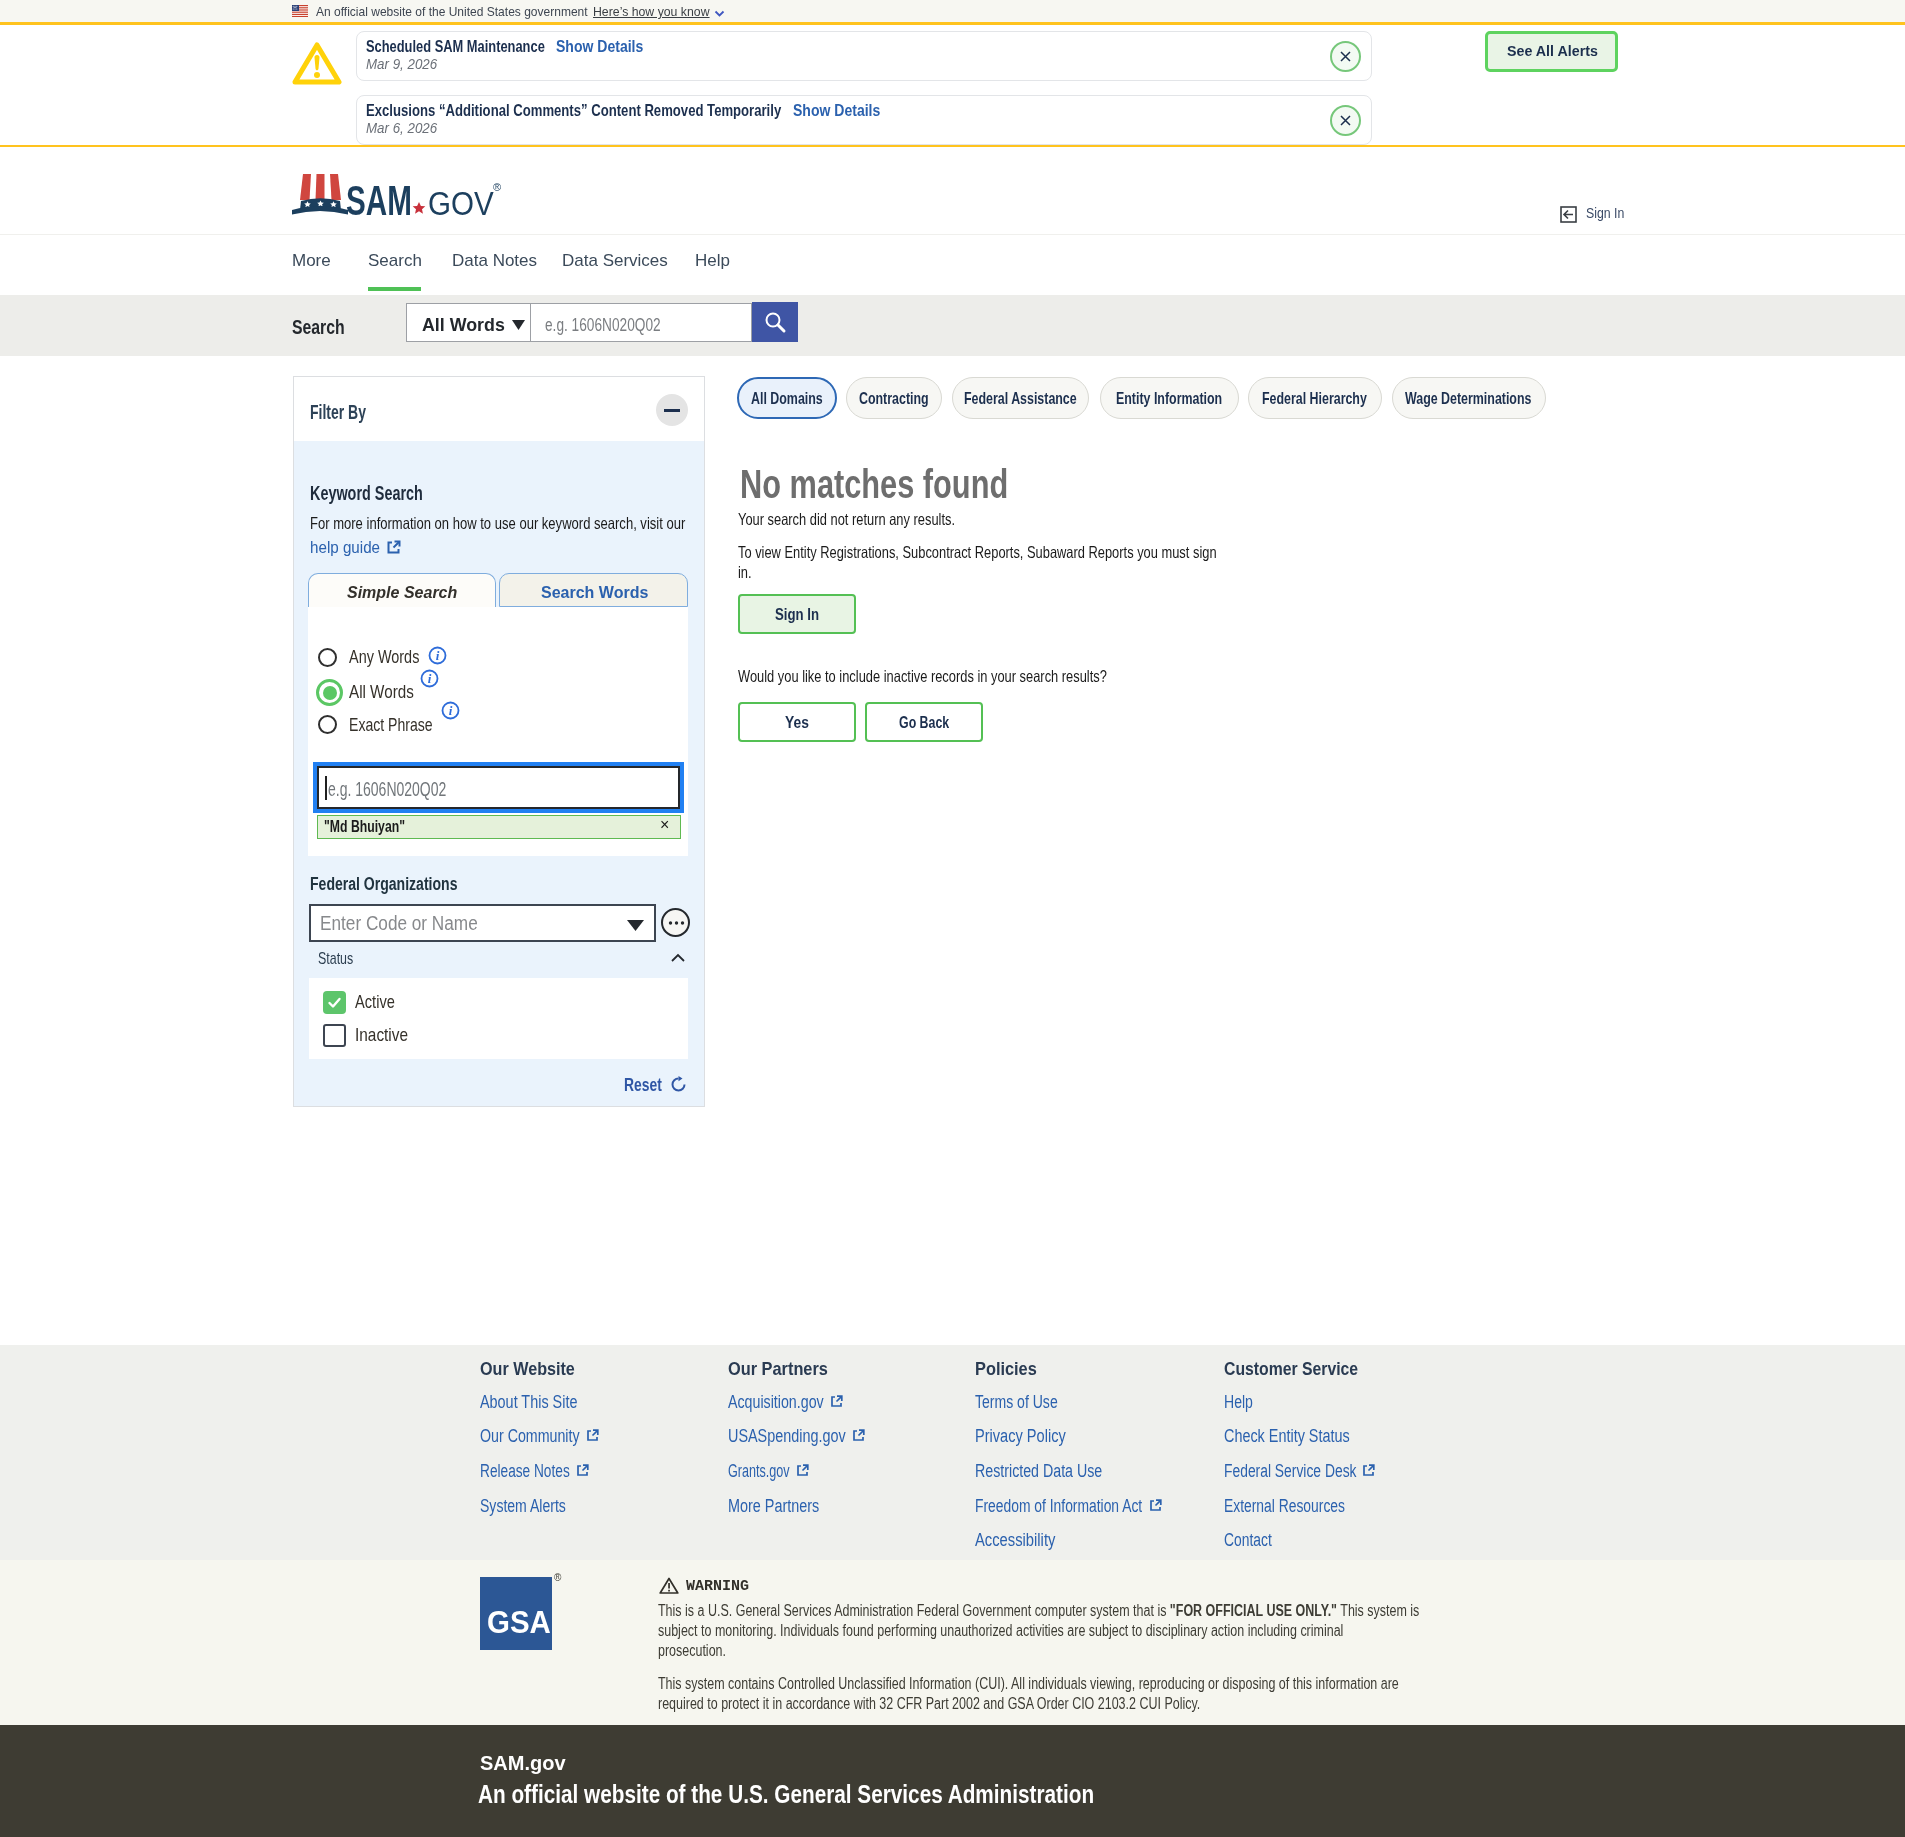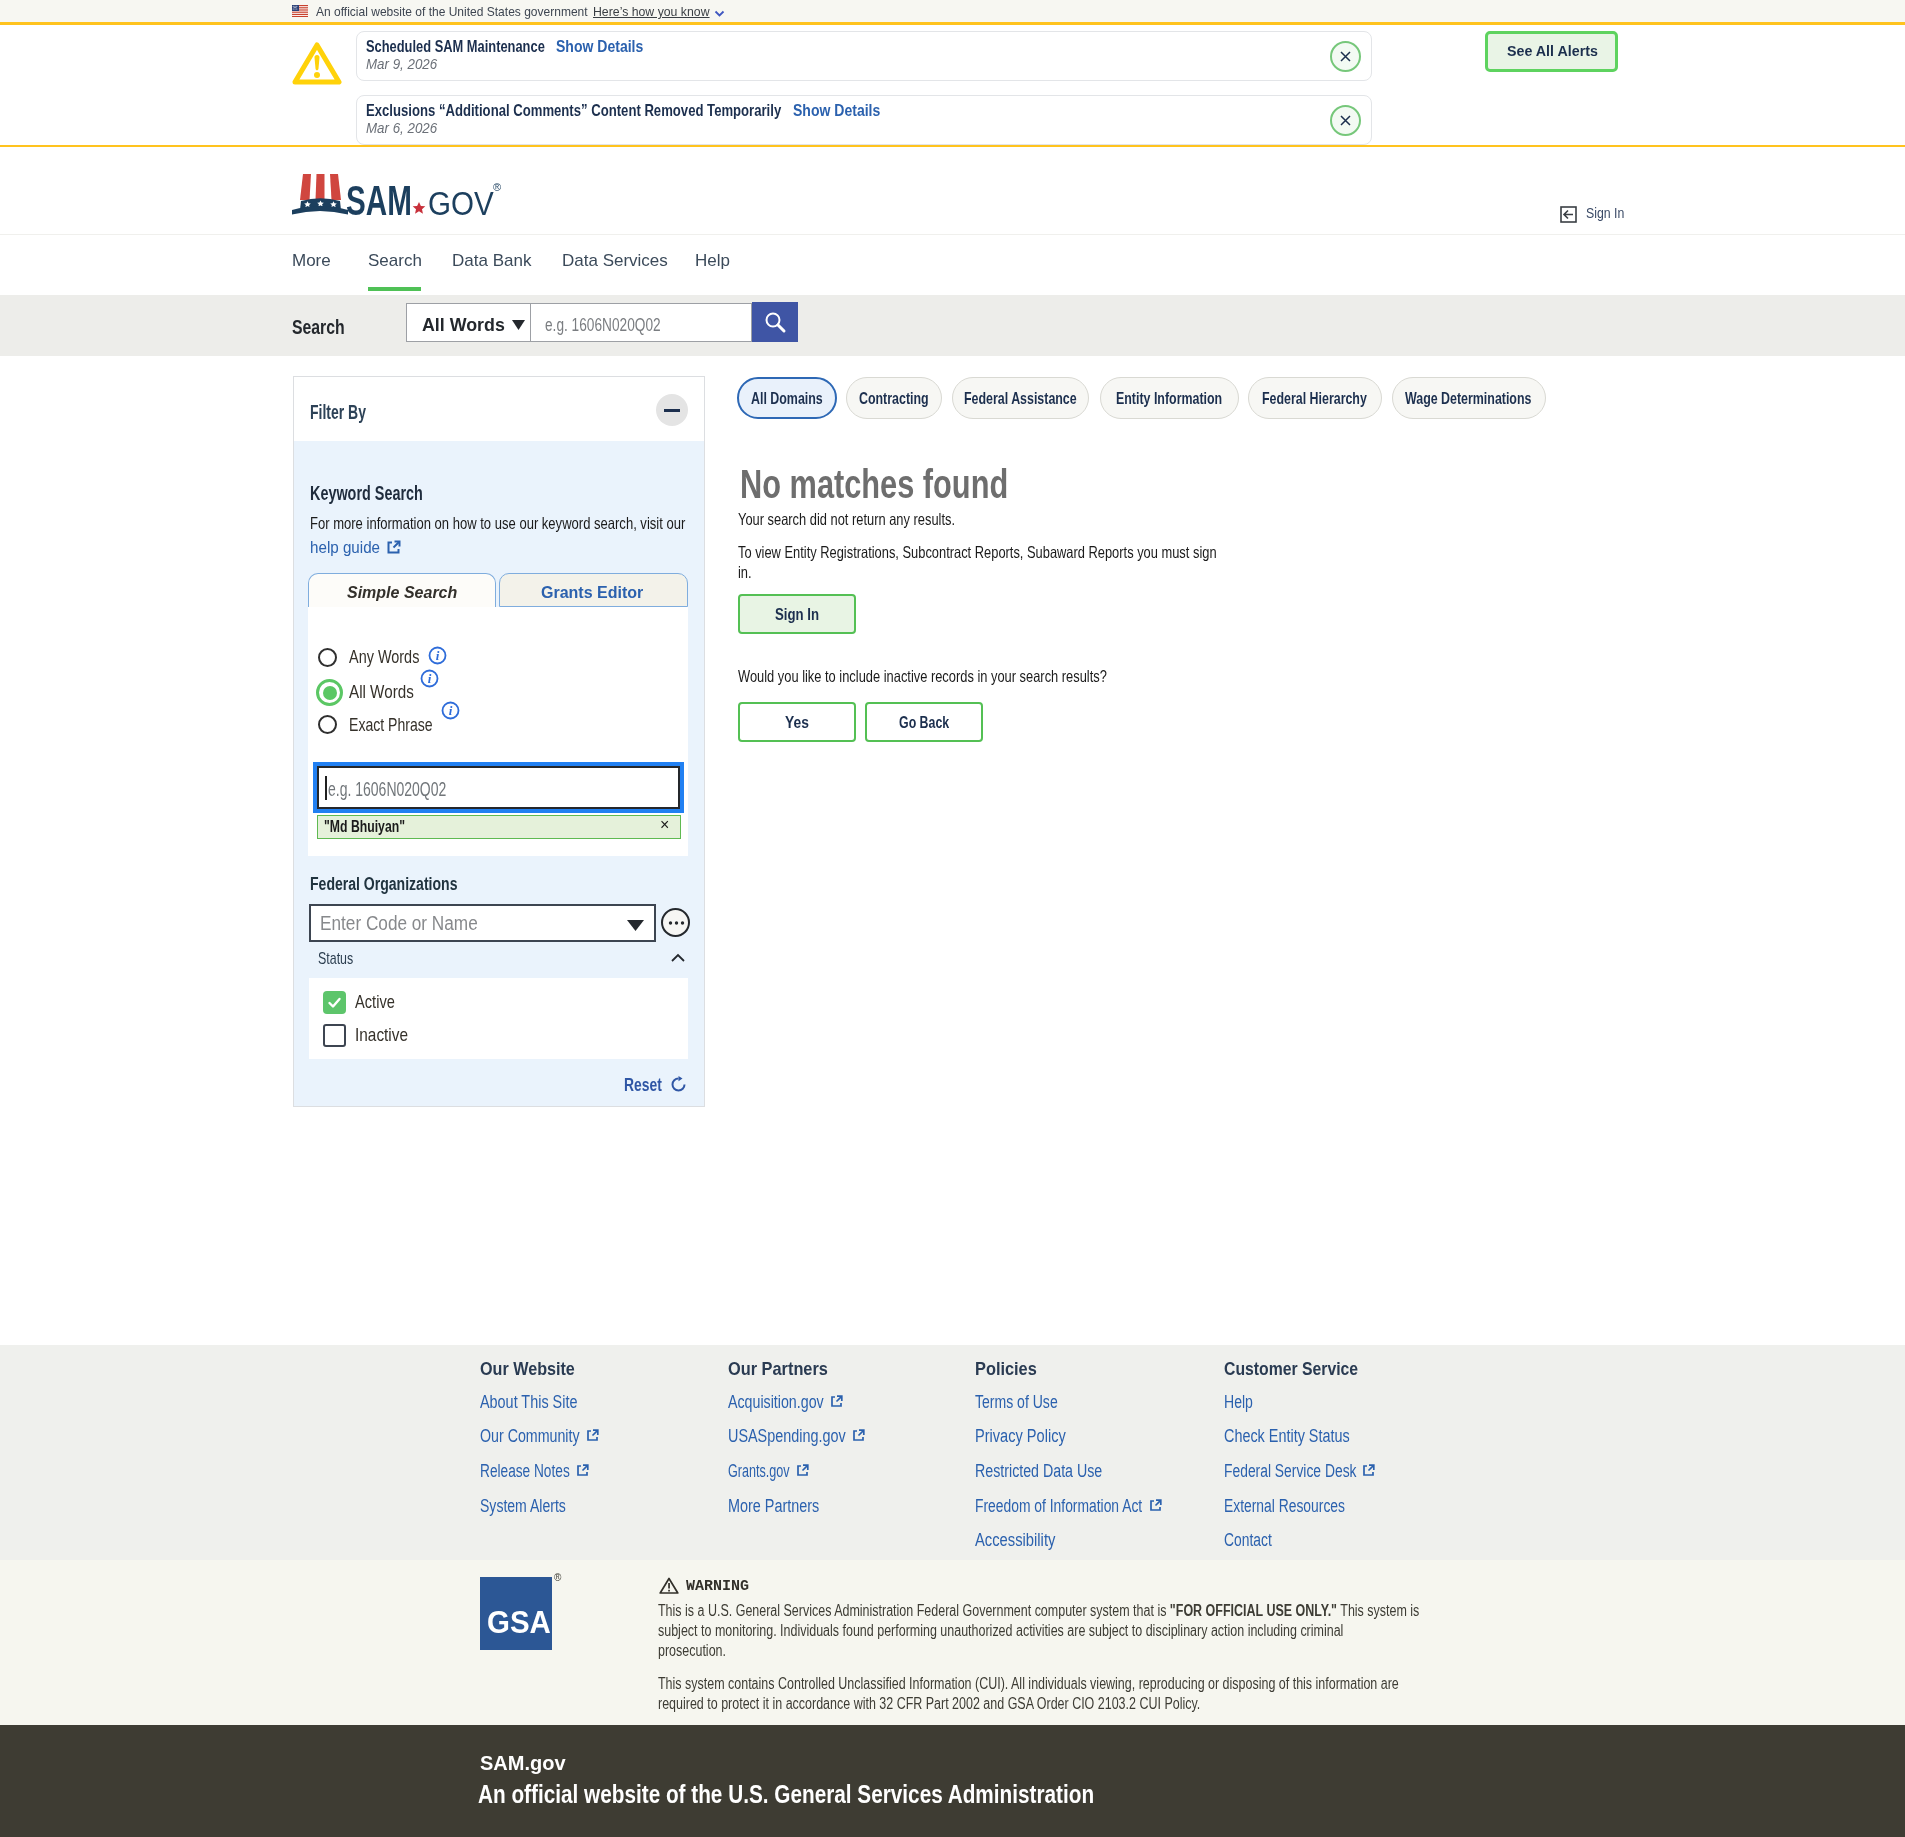--- a/index.html
+++ b/index.html
@@ -110,21 +110,21 @@
         <rect x="1" y="1" width="15" height="15" fill="none" stroke="#3a3f44" stroke-width="1.6"></rect>
         <path d="M13 8.5 L4.5 8.5 M8 4.5 L4 8.5 L8 12.5" fill="none" stroke="#3a3f44" stroke-width="1.6"></path>
       </svg>
   </div>
   <div class="t" style="left:1586px;top:204px;font-size:15px;color:#3a4a66;transform:scaleX(0.82);">Sign In</div>
 
   <div class="abs" style="left:0;top:234px;width:1905px;height:61px;background:#fff;border-top:1px solid #f0f0ed;"></div>
   <div class="t" style="left:292px;top:251px;font-size:17px;color:#3b4a5a;">More</div>
   <div class="t" style="left:368px;top:251px;font-size:17px;color:#3b4a5a;">Search</div>
   <div class="abs" style="left:368px;top:287px;width:53px;height:4px;background:#4fc156;"></div>
-  <div class="t" style="left:452px;top:251px;font-size:17px;color:#3b4a5a;">Data Bank</div>
+  <div class="t" style="left:452px;top:251px;font-size:17px;color:#3b4a5a;">Data Notes</div>
   <div class="t" style="left:562px;top:251px;font-size:17px;color:#3b4a5a;">Data Services</div>
   <div class="t" style="left:695px;top:251px;font-size:17px;color:#3b4a5a;">Help</div>
 
   <div class="abs" style="left:0;top:295px;width:1905px;height:61px;background:#ededea;"></div>
   <div class="t bold" style="left:292px;top:315px;font-size:20px;color:#24282d;transform:scaleX(0.79);">Search</div>
   <div class="abs" style="left:406px;top:303px;width:125px;height:39px;background:#fff;border:1px solid #9da0a5;"></div>
   <div class="t bold" style="left:422px;top:315px;font-size:18px;color:#24282d;transform:scaleX(0.99);">All Words</div>
   <div class="abs" style="left:512px;top:320px;">
       <svg width="13" height="10" viewBox="0 0 13 10">
         <path d="M0 0 L13 0 L6.5 10 Z" fill="#24282d"></path>
@@ -153,21 +153,21 @@
       <svg width="17" height="17" viewBox="0 0 17 17">
         <path d="M7 3.5 H3.5 V13.5 H13.5 V10" fill="none" stroke="#2b61ae" stroke-width="2"></path>
         <path d="M9.5 2.5 H14.5 V7.5" fill="none" stroke="#2b61ae" stroke-width="2"></path>
         <path d="M14 3 L8.5 8.5" stroke="#2b61ae" stroke-width="2"></path>
       </svg>
     </div>
 
   <div class="abs" style="left:308px;top:573px;width:188px;height:34px;background:#fdfcf9;border:1px solid #7fadde;border-bottom:none;border-radius:10px 10px 0 0;"></div>
   <div class="abs" style="left:499px;top:573px;width:189px;height:34px;background:#f3f2ea;border:1px solid #7fadde;border-radius:10px 10px 0 0;"></div>
   <div class="t bold" style="left:347px;top:583px;font-size:16px;color:#33302b;font-style:italic;">Simple Search</div>
-  <div class="t bold" style="left:541px;top:583px;font-size:16px;color:#2b61ae;">Grants Editor</div>
+  <div class="t bold" style="left:541px;top:583px;font-size:16px;color:#2b61ae;">Search Words</div>
 
   <div class="abs" style="left:308px;top:607px;width:380px;height:249px;background:#fff;"></div>
 
   <div class="abs" style="left:318px;top:648px;width:19px;height:19px;border:2.5px solid #2f2f2f;border-radius:50%;background:#fff;"></div>
   <div class="t" style="left:349px;top:646px;font-size:19px;color:#35312a;transform:scaleX(0.76);">Any Words</div>
   <div class="abs" style="left:428px;top:646px;">
       <svg width="19" height="19" viewBox="0 0 19 19">
         <circle cx="9.5" cy="9.5" r="8" fill="none" stroke="#2e6cd9" stroke-width="1.8"></circle>
         <text x="9.5" y="14" font-size="13" font-style="italic" font-weight="bold" font-family="Liberation Serif, serif" fill="#2e6cd9" text-anchor="middle">i</text>
       </svg>

